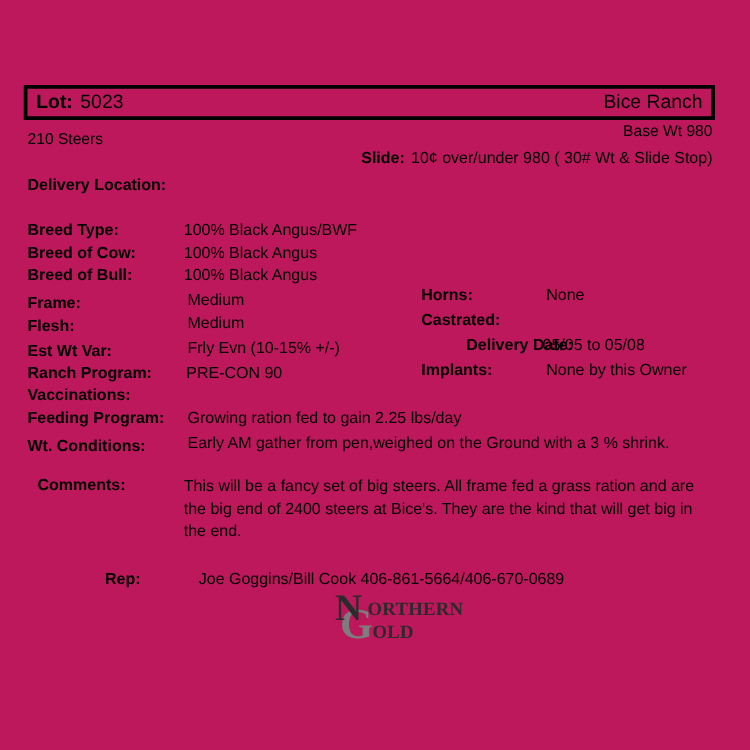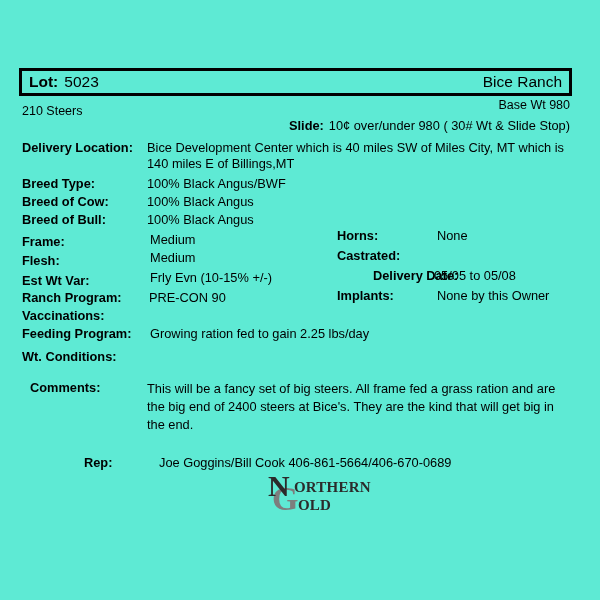--- a/index.html
+++ b/index.html
@@ -14,21 +14,21 @@
     font-family: "Liberation Sans", sans-serif;
     color: #000000;
     overflow: hidden;
   }
 
   .sheet {
     position: absolute;
     left: 0; top: 0;
     width: 600px;
     height: 600px;
-    background: #5eead4;
+    background: #be185d;
   }
 
   
   .lot-box {
     position: absolute;
     left: 19px;
     top: 68px;
     width: 553px;
     height: 28px;
     border: 3px solid #000000;
@@ -185,21 +185,20 @@
   </div>
 
   <div class="steers-count">210 Steers</div>
   <div class="base-wt">Base Wt 980</div>
   <div class="slide-line"><span class="slide-lbl">Slide:</span><span style="margin-left:5px;">10¢ over/under 980 ( 30# Wt &amp; Slide Stop)</span></div>
 
   <div class="rows">
 
     <div class="abs" style="top:0px;left:0;width:600px;height:32px;">
       <span class="lcol-lbl" style="top:0px;">Delivery Location:</span>
-      <span class="deliv-val" style="top:0px;">Bice Development Center which is 40 miles SW of Miles City, MT which is 140 miles E of Billings,MT</span>
     </div>
 
     <div class="abs" style="top:36px;left:0;width:600px;height:18px;">
       <span class="lcol-lbl" style="top:0px;">Breed Type:</span>
       <span class="lcol-val" style="top:0px;">100% Black Angus/BWF</span>
     </div>
 
     <div class="abs" style="top:54px;left:0;width:600px;height:18px;">
       <span class="lcol-lbl" style="top:0px;">Breed of Cow:</span>
       <span class="lcol-val" style="top:0px;">100% Black Angus</span>
@@ -252,20 +251,21 @@
       <span class="rcol-val" style="top:0px;">None by this Owner</span>
     </div>
 
     <div class="abs" style="top:186px;left:0;width:600px;height:20px;">
       <span class="lcol-lbl" style="top:0px;">Feeding Program:</span>
       <span class="wide-val" style="top:0px;">Growing ration fed to gain 2.25 lbs/day</span>
     </div>
 
     <div class="abs" style="top:206px;left:0;width:600px;height:22px;">
       <span class="lcol-lbl" style="top:3px;">Wt. Conditions:</span>
+      <span class="wide-val" style="top:0px;">Early AM gather from pen,weighed on the Ground with a 3 % shrink.</span>
     </div>
 
     <div class="abs" style="top:240px;left:0;width:600px;height:60px;">
       <span class="comments-lbl" style="top:0px;">Comments:</span>
       <span class="comments-val" style="top:0px;">This will be a fancy set of big steers. All frame fed a grass ration and are the big end of 2400 steers at Bice's. They are the kind that will get big in the end.</span>
     </div>
 
     <div class="abs" style="top:315px;left:12px;width:600px;height:20px;">
       <span class="rep-lbl" style="top:0px;">Rep:</span>
       <span class="rep-val" style="top:0px;">Joe Goggins/Bill Cook 406-861-5664/406-670-0689</span>

